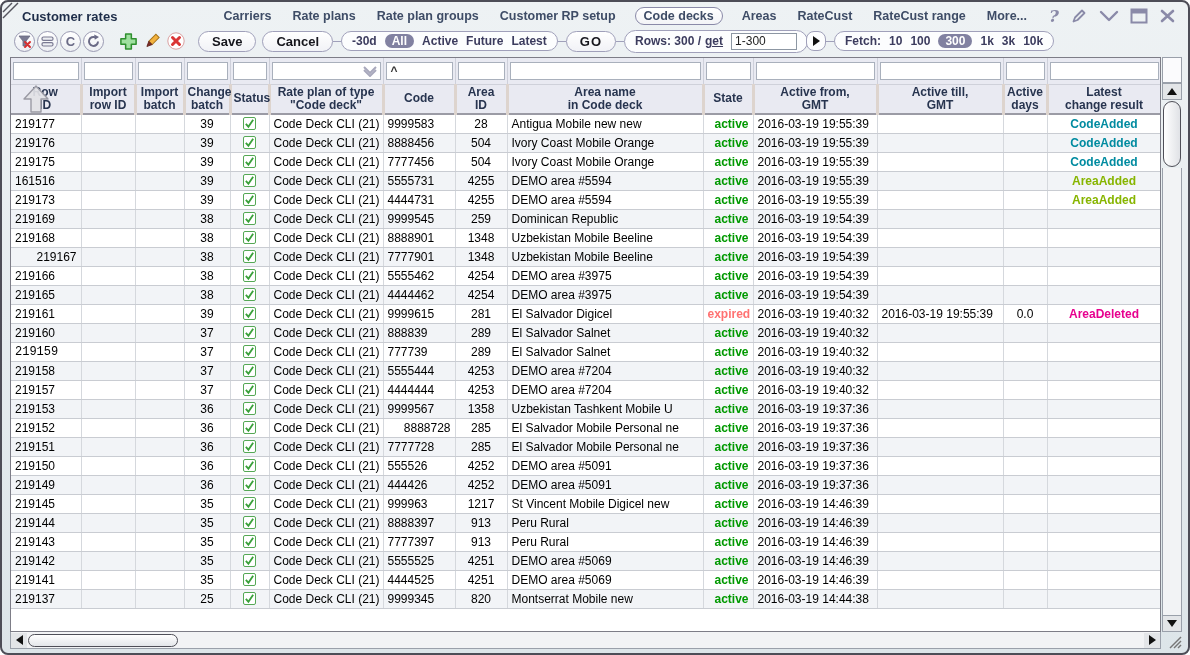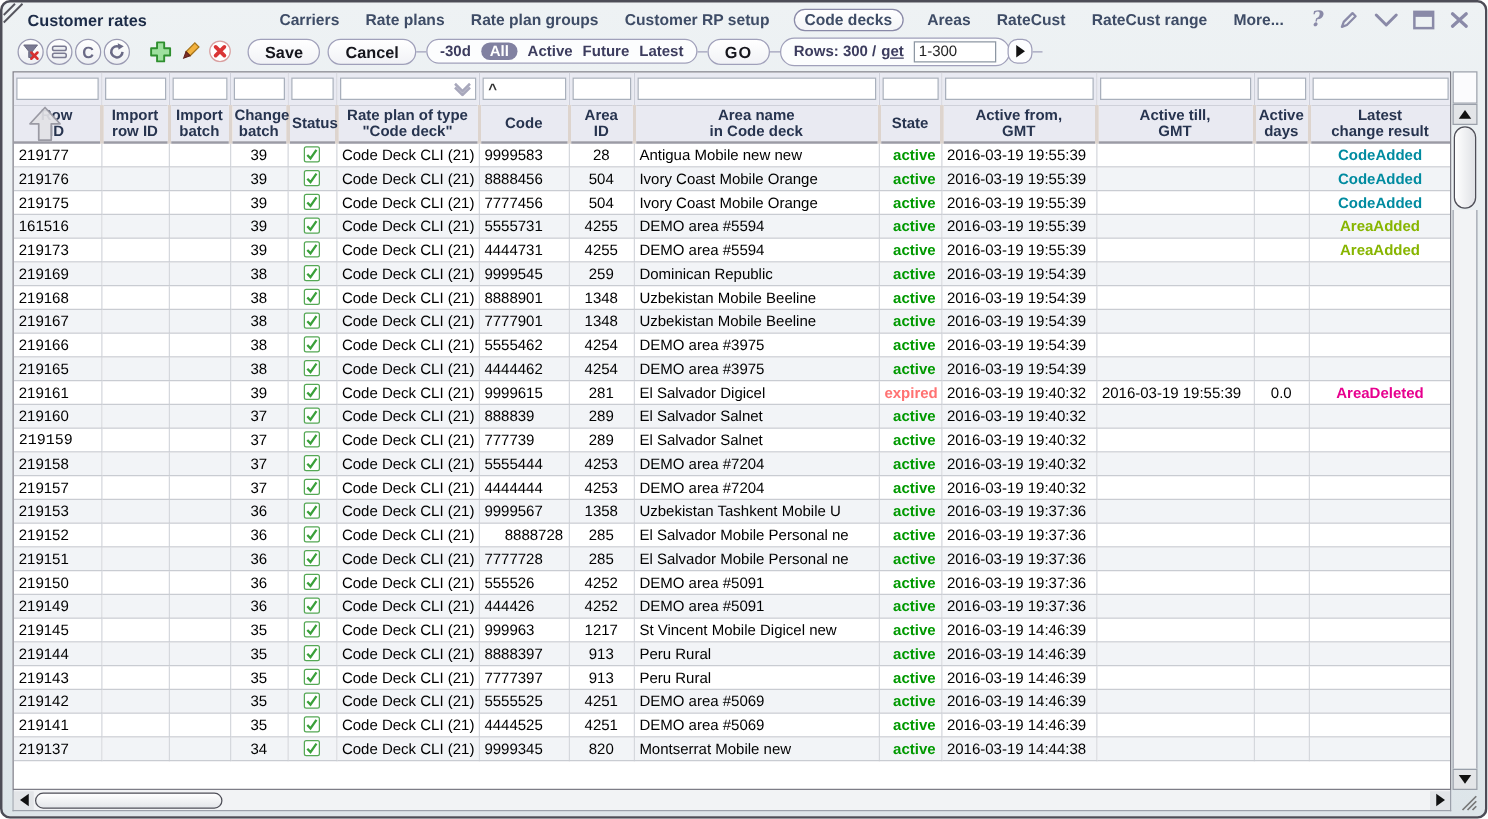--- a/index.html
+++ b/index.html
@@ -191,20 +191,31 @@
     <div class="connector"></div>
     <div class="group-pill">
       <span>Rows: 300 /</span>
       <a class="get-link" href="#" style="margin-left:-4px;">get</a>
       <input class="range-input" value="1-300" style="">
     </div>
     <div class="arrow-btn">
         <span class="tri tri-right"></span>
       </div>
     <div class="connector"></div>
+    <div class="group-pill">
+      <span>Fetch:</span>
+      <span id="fetchOpts" style="display:flex;gap:8px;align-items:center;">
+          <span class="opt">10</span>
+          <span class="opt">100</span>
+          <span class="opt selected">300</span>
+          <span class="opt">1k</span>
+          <span class="opt">3k</span>
+          <span class="opt">10k</span>
+        </span>
+    </div>
   </div>
 
   <div class="grid-area">
     <div class="left-col">
       <div class="table-viewport">
         <table>
           <colgroup id="cols">
               <col style="width: 70px;">
               <col style="width: 54px;">
               <col style="width: 49px;">
@@ -449,21 +460,21 @@
                 <td style="text-align: left;">8888901</td>
                 <td style="text-align: center;">1348</td>
                 <td style="text-align: left;">Uzbekistan Mobile Beeline</td>
                 <td style="text-align: right;"><span class="state-txt" style="color: rgb(0, 153, 0);">active</span></td>
                 <td style="text-align: left;">2016-03-19 19:54:39</td>
                 <td style="text-align: left;"></td>
                 <td style="text-align: center;"></td>
                 <td style="text-align: center;"></td>
               </tr>
               <tr>
-                <td style="text-align: left;">219167</td>
+                <td style="text-align: right;">219167</td>
                 <td style="text-align: left;"></td>
                 <td style="text-align: left;"></td>
                 <td style="text-align: center;">38</td>
                 <td style="text-align: center;">
                   <div class="cb">
                     <svg width="11" height="11" viewBox="0 0 12 12">
                       <polyline points="2,6.5 4.8,9.5 10,2" fill="none" stroke="#3aa03a" stroke-width="2"></polyline>
                     </svg>
                   </div>
                 </td>
@@ -848,21 +859,21 @@
                 <td style="text-align: right;"><span class="state-txt" style="color: rgb(0, 153, 0);">active</span></td>
                 <td style="text-align: left;">2016-03-19 14:46:39</td>
                 <td style="text-align: left;"></td>
                 <td style="text-align: center;"></td>
                 <td style="text-align: center;"></td>
               </tr>
               <tr>
                 <td style="text-align: left;">219137</td>
                 <td style="text-align: left;"></td>
                 <td style="text-align: left;"></td>
-                <td style="text-align: center;">34</td>
+                <td style="text-align: center;">25</td>
                 <td style="text-align: center;">
                   <div class="cb">
                     <svg width="11" height="11" viewBox="0 0 12 12">
                       <polyline points="2,6.5 4.8,9.5 10,2" fill="none" stroke="#3aa03a" stroke-width="2"></polyline>
                     </svg>
                   </div>
                 </td>
                 <td style="text-align: left;">Code Deck CLI (21)</td>
                 <td style="text-align: left;">9999345</td>
                 <td style="text-align: center;">820</td>

